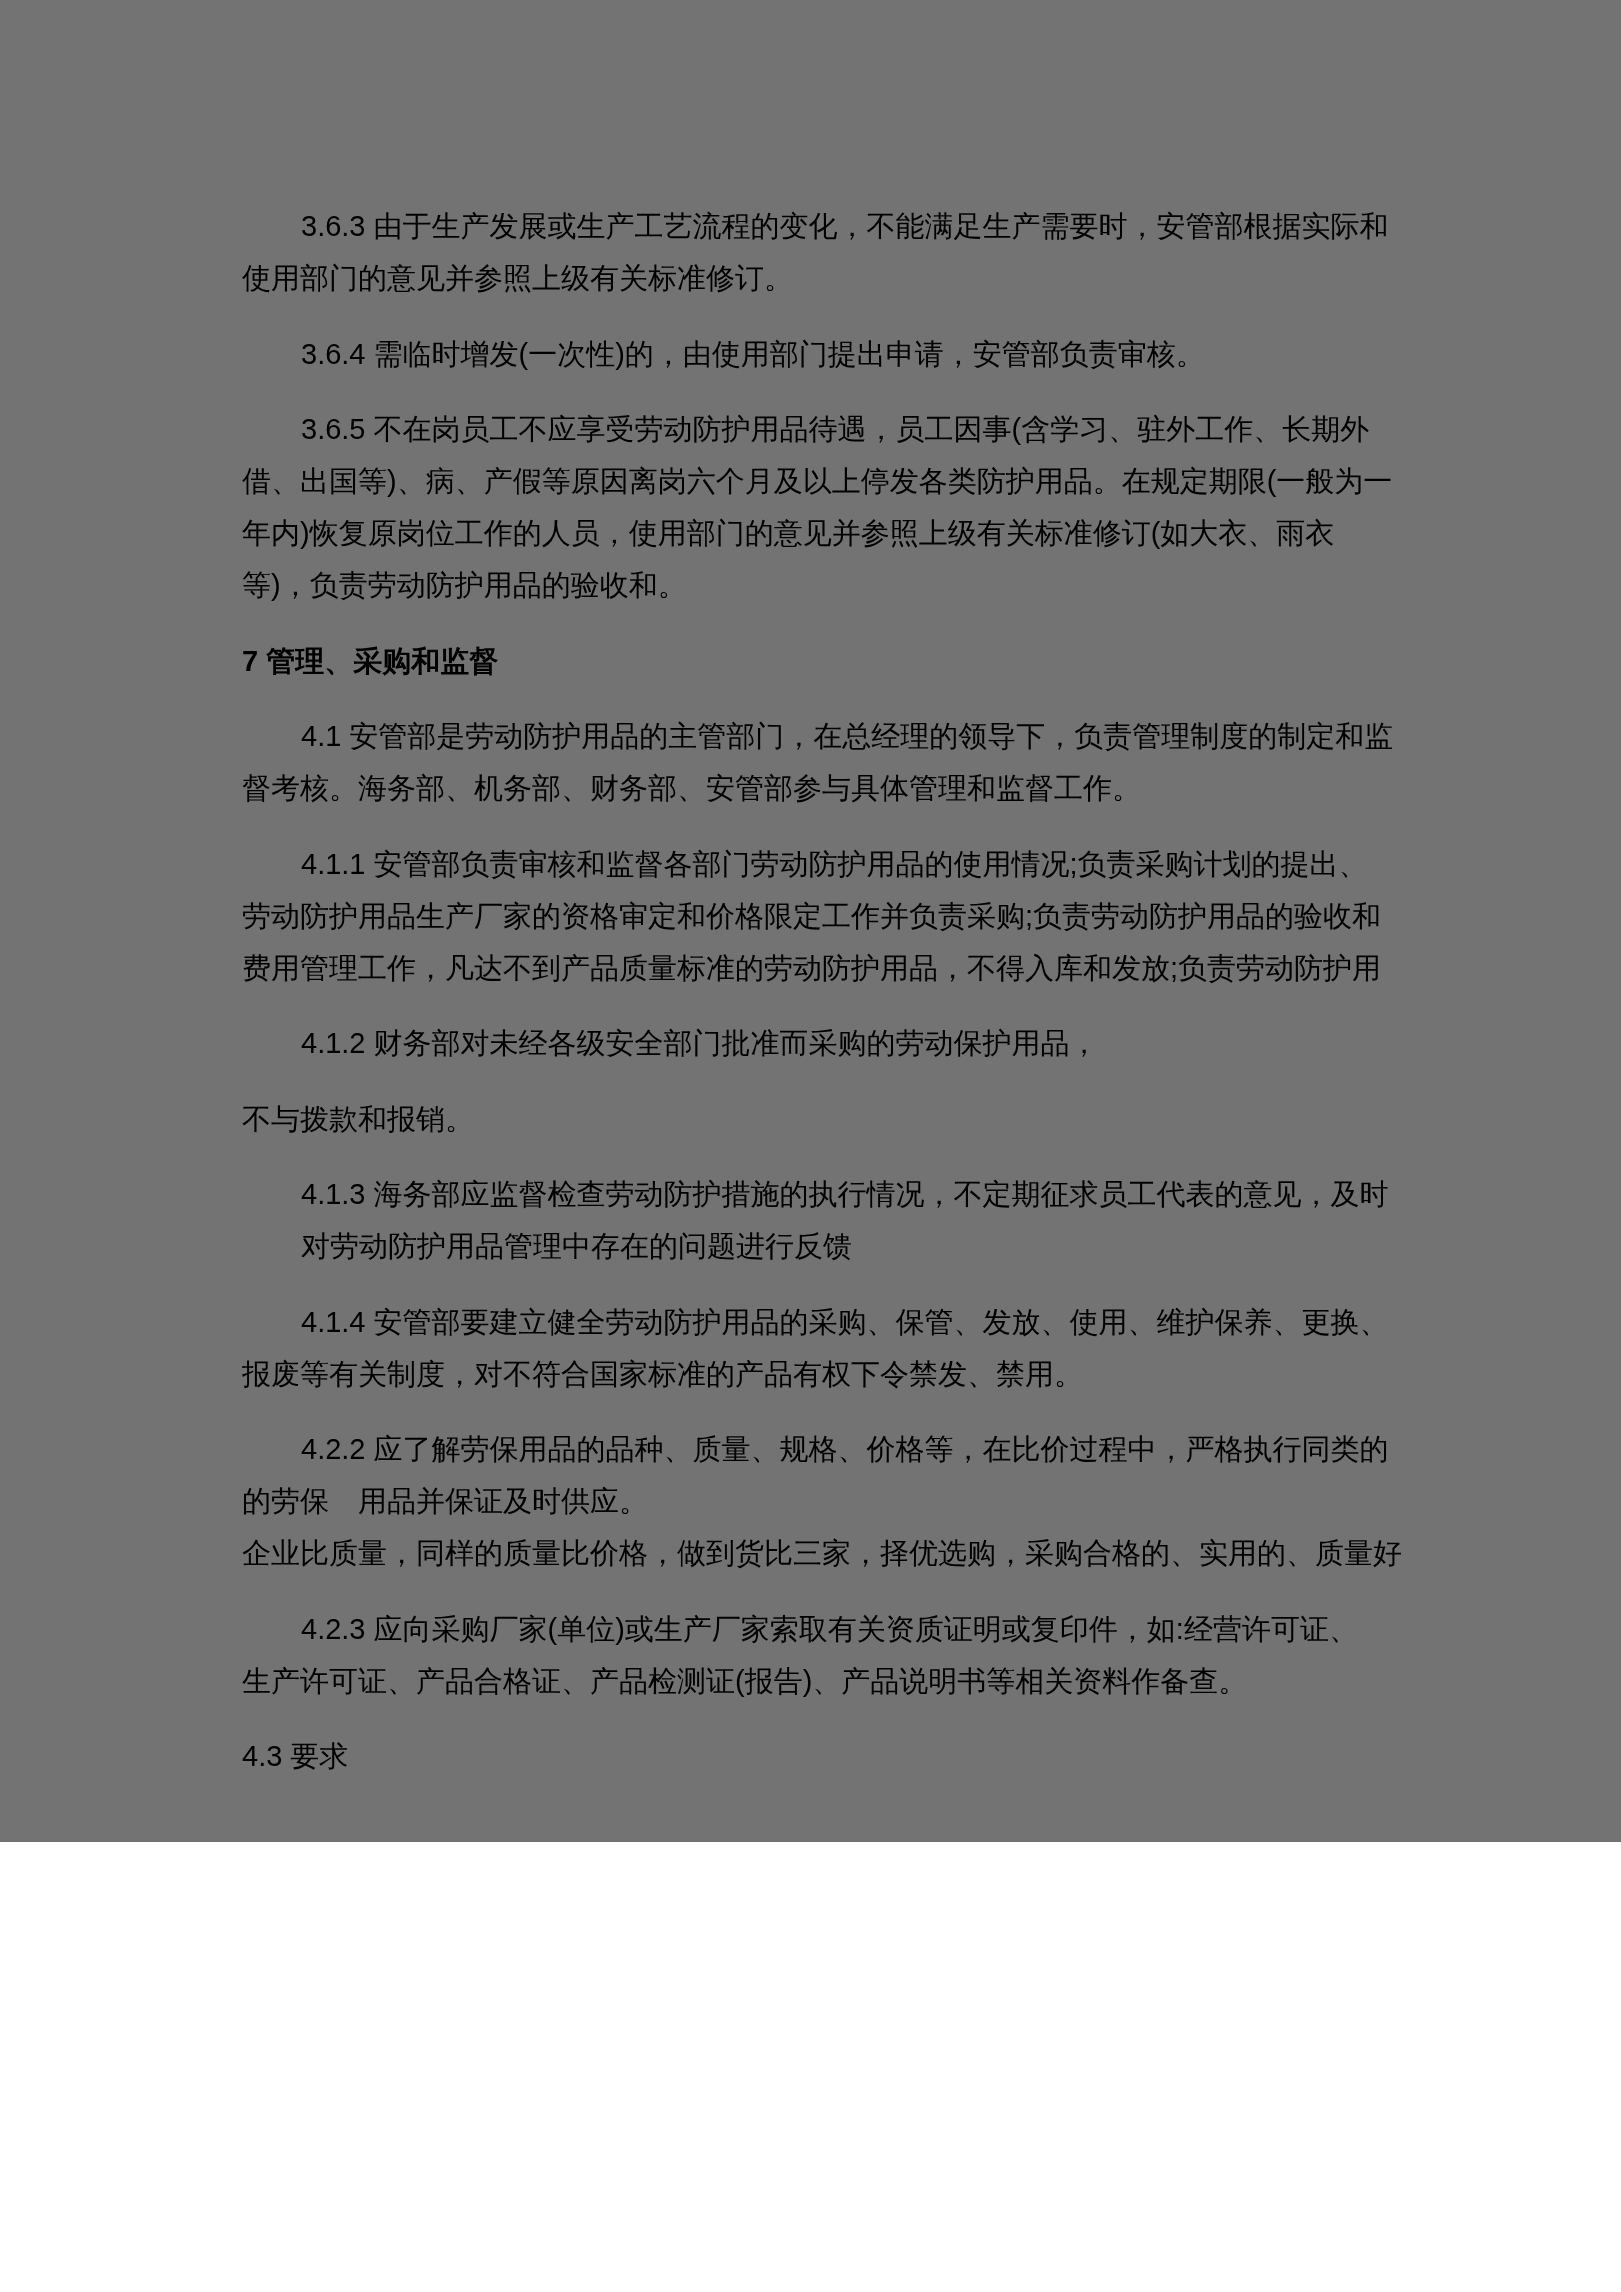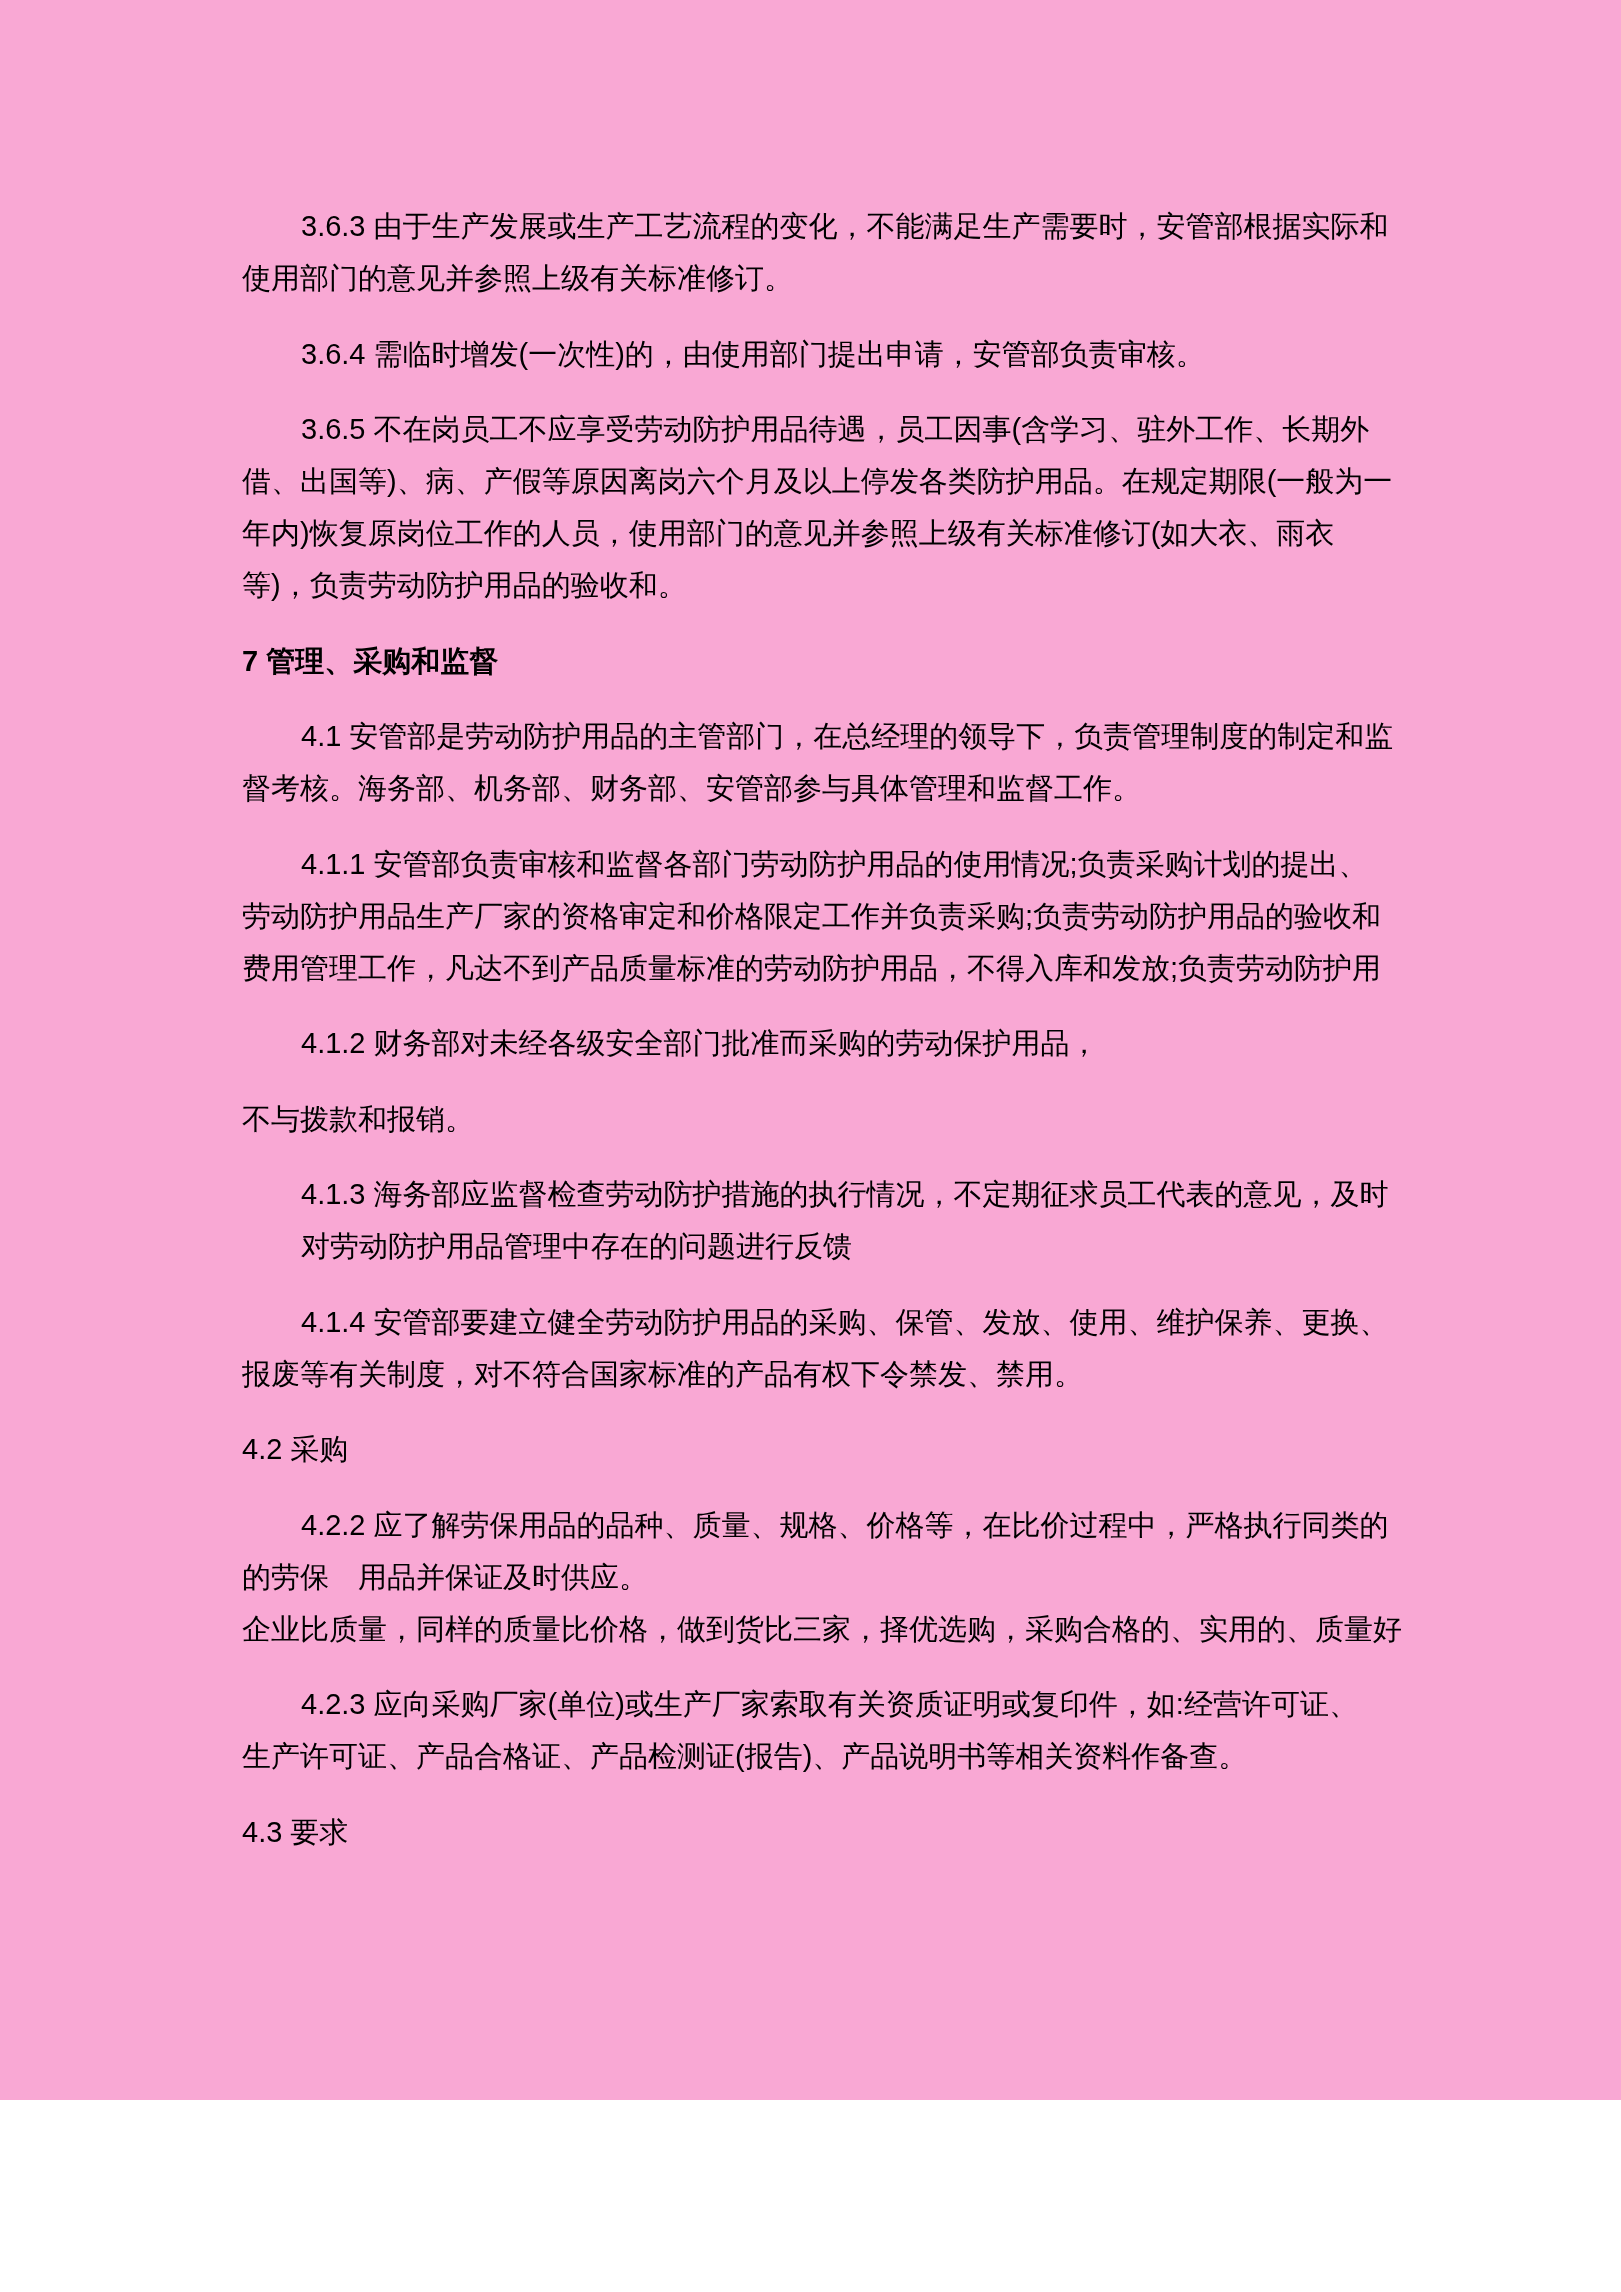--- a/index.html
+++ b/index.html
@@ -4,22 +4,22 @@
 <title>劳动防护用品管理制度</title>
 <style>
   html, body {
     margin: 0;
     padding: 0;
     background: #ffffff;
   }
   .page {
     position: relative;
     width: 1621px;
-    height: 2100px;
-    background: #f9a8d4;
+    height: 1842px;
+    background: #737373;
     overflow: hidden;
     font-family: "Liberation Sans", "DejaVu Sans", sans-serif;
   }
   .doc {
     position: absolute;
     left: 242px;
     top: 200px;
     width: 1188px;
     color: #000000;
     font-size: 29px;
@@ -76,23 +76,20 @@
       </div>
       <div class="para">
         <div class="line indent">4.1.3 海务部应监督检查劳动防护措施的执行情况，不定期征求员工代表的意见，及时</div>
         <div class="line indent">对劳动防护用品管理中存在的问题进行反馈</div>
       </div>
       <div class="para">
         <div class="line indent">4.1.4 安管部要建立健全劳动防护用品的采购、保管、发放、使用、维护保养、更换、</div>
         <div class="line">报废等有关制度，对不符合国家标准的产品有权下令禁发、禁用。</div>
       </div>
       <div class="para">
-        <div class="line">4.2 采购</div>
-      </div>
-      <div class="para">
         <div class="line indent">4.2.2 应了解劳保用品的品种、质量、规格、价格等，在比价过程中，严格执行同类的</div>
         <div class="line">的劳保　用品并保证及时供应。</div>
         <div class="line">企业比质量，同样的质量比价格，做到货比三家，择优选购，采购合格的、实用的、质量好</div>
       </div>
       <div class="para">
         <div class="line indent">4.2.3 应向采购厂家(单位)或生产厂家索取有关资质证明或复印件，如:经营许可证、</div>
         <div class="line">生产许可证、产品合格证、产品检测证(报告)、产品说明书等相关资料作备查。</div>
       </div>
       <div class="para">
         <div class="line">4.3 要求</div>

